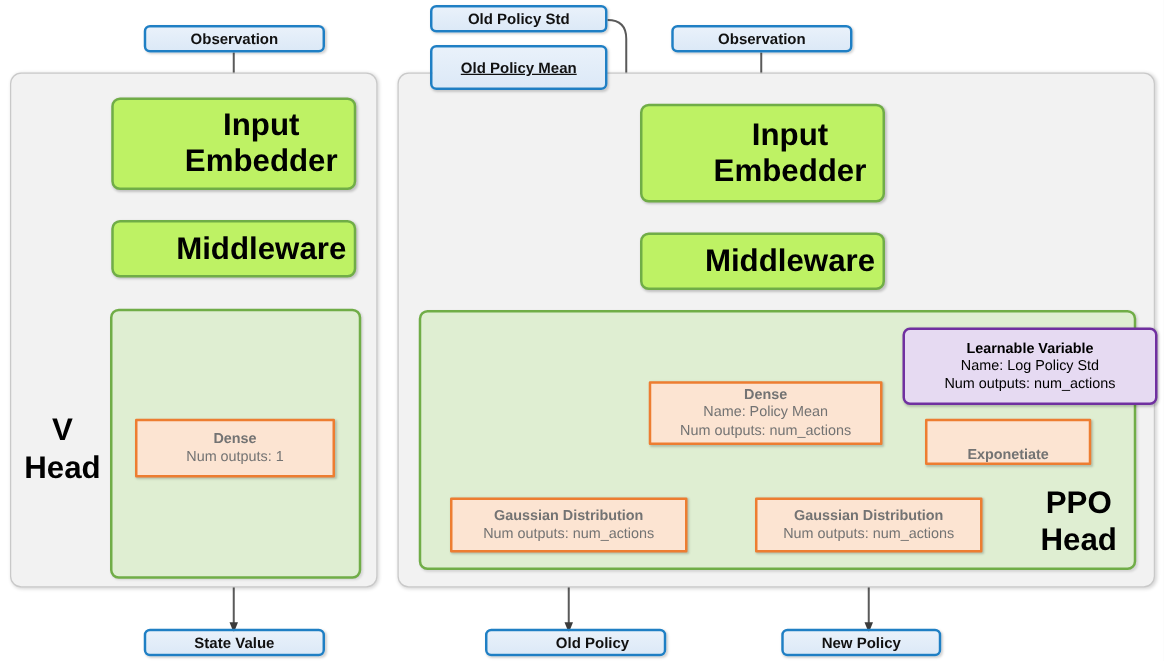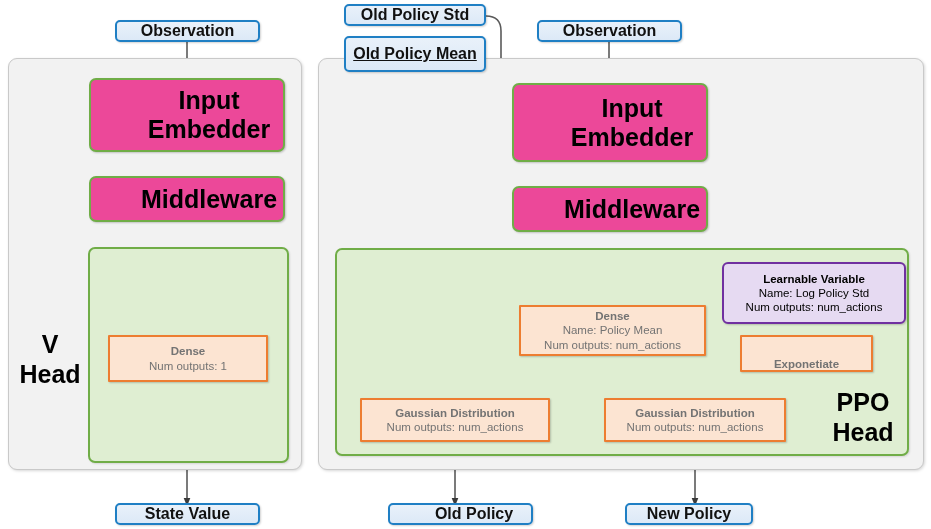--- a/index.html
+++ b/index.html
@@ -32,21 +32,21 @@
   
   .node{
     position:absolute;
     display:flex;align-items:center;justify-content:center;
     text-align:center;
     box-sizing:border-box;
     border-radius:7px;
     box-shadow:1px 1px 2px rgba(0,0,0,.20);
   }
   .green-node{
-    background:#ec4899;
+    background:#bef264;
     border:2px solid #70ad47;
     font-weight:bold;
     color:#000;
     font-size:25px;
     padding-left:44px;
   }
   .orange-node{
     background:#fce4d2;
     border:2px solid #ed7d31;
     color:#737373;
@@ -57,21 +57,21 @@
     border:2px solid #7030a0;
     color:#000;
     border-radius:6px;
   }
   .io-node{
     position:absolute;
     display:flex;align-items:center;justify-content:center;
     background:linear-gradient(#e9f1fa,#dce9f7);
     border:2px solid #1f7fc4;
     border-radius:5px;
-    font-size:16px;
+    font-size:12px;
     font-weight:bold;
     color:#111;
     box-sizing:border-box;
     box-shadow:1px 1px 2px rgba(0,0,0,.18);
   }
   .nlines{line-height:1.22;}
   .t-title{font-weight:bold;font-size:11.5px;display:block;}
   .t-sub{font-size:11.5px;display:block;}
   .headlabel{
     position:absolute;
@@ -161,21 +161,21 @@
   </div>
 
   <div class="node orange-node" style="left:519px;top:305px;width:187px;height:51px;">
     <div class="nlines">
       <span class="t-title">Dense</span>
       <span class="t-sub">Name: Policy Mean</span>
       <span class="t-sub">Num outputs: num_actions</span>
     </div>
   </div>
 
-  <div class="node purple-node" style="left:722px;top:262px;width:184px;height:62px;justify-content:center;">
+  <div class="node purple-node" style="left:722px;top:262px;width:204px;height:62px;justify-content:center;">
     <div class="nlines">
       <span class="t-title">Learnable Variable</span>
       <span class="t-sub">Name: Log Policy Std</span>
       <span class="t-sub">Num outputs: num_actions</span>
     </div>
   </div>
 
   <div class="node orange-node" style="left:740px;top:335px;width:133px;height:37px;align-items:flex-end;">
     <span class="t-title">Exponetiate</span>
   </div>

